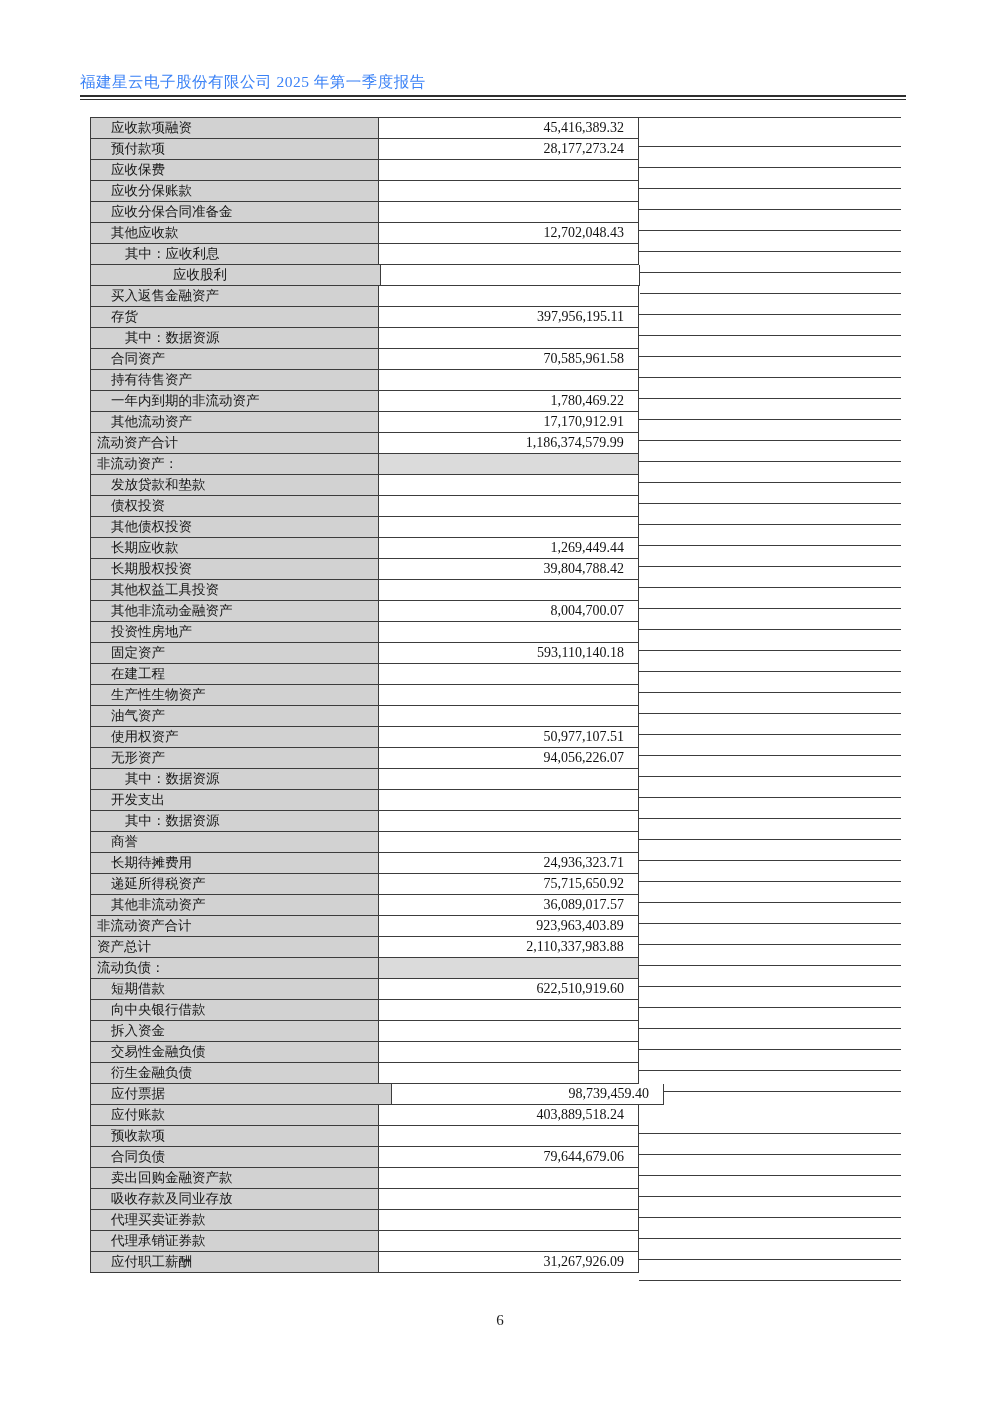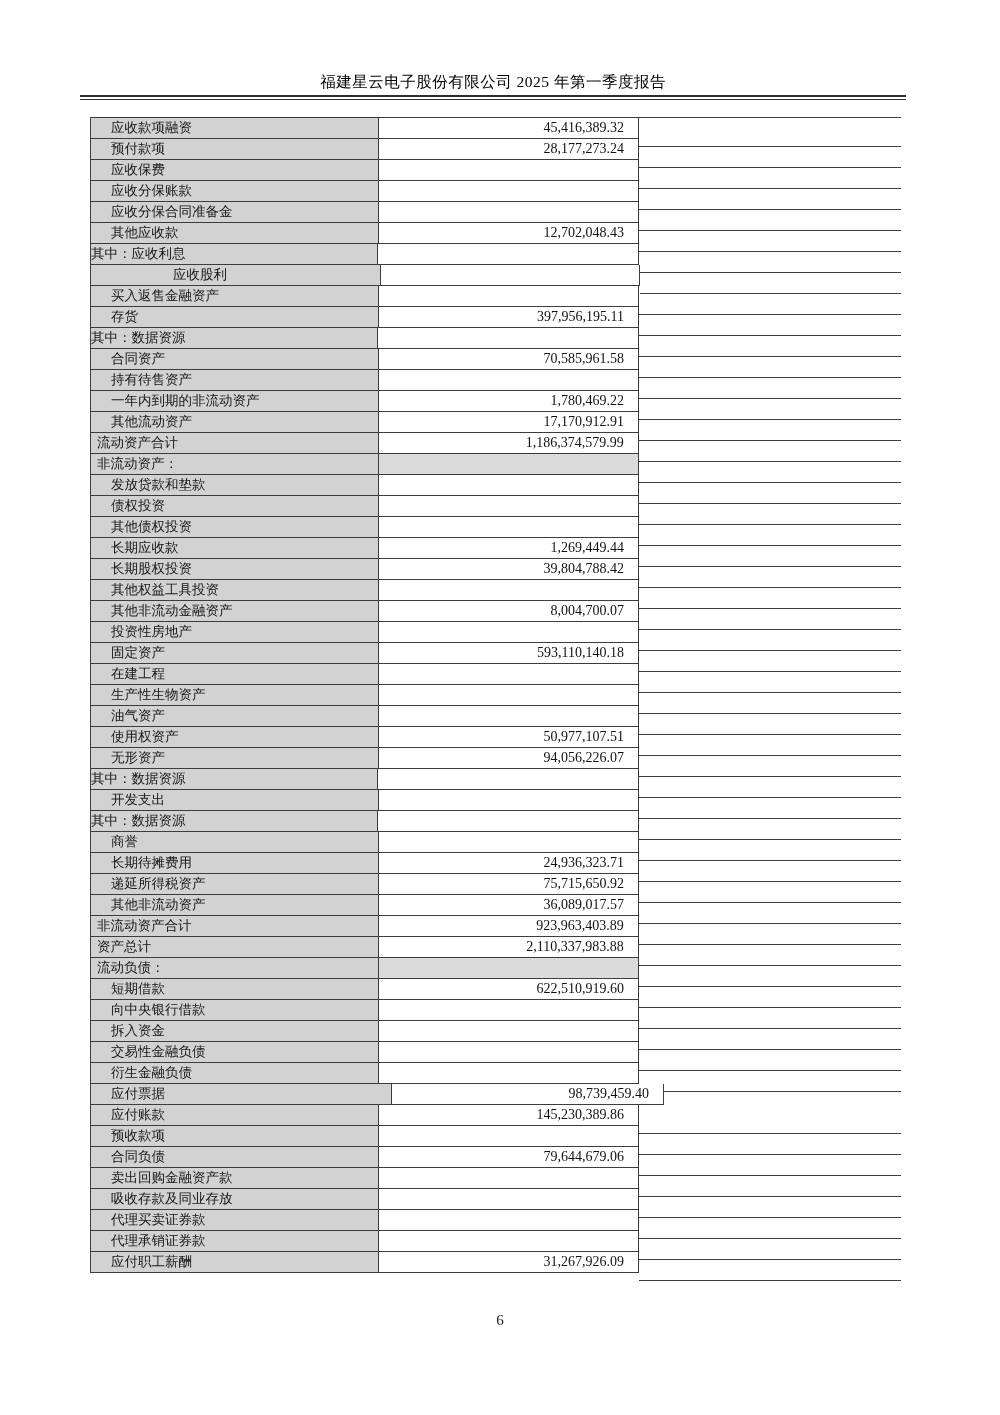--- a/index.html
+++ b/index.html
@@ -13,24 +13,24 @@
     font-family: "Liberation Serif", "DejaVu Serif", serif;
     color: #1c1c1c;
     overflow: hidden;
   }
   
   .report-header {
     position: absolute;
     top: 72px;
     left: 80px;
     width: 826px;
-    text-align: center;
+    text-align: left;
     font-size: 15.5px;
     letter-spacing: 0.5px;
-    color: #000000;
+    color: #3b82f6;
   }
   .header-rule {
     position: absolute;
     top: 95px;
     left: 80px;
     width: 826px;
     height: 5px;
     border-top: 2.2px solid #2e2e2e;
     border-bottom: 1.1px solid #2e2e2e;
   }
@@ -63,21 +63,21 @@
     background: #ffffff;
     justify-content: flex-end;
     padding-right: 14px;
     font-size: 14px;
     color: #111;
   }
   .cell-num.last { width: 274px; margin-top: 28px; }
   .bs-row.section .cell-num { background: #dbdbdb; }
   .indent-0 { padding-left: 6px; text-align: center; }
   .indent-1 { padding-left: 20px; }
-  .indent-2 { }
+  .indent-2 { padding-left: 34px; }
   .indent-3 { padding-left: 82px; }
   
   .page-footer {
     position: absolute;
     top: 1312px;
     left: 0;
     width: 100%;
     text-align: center;
     font-size: 15px;
     color: #222;
@@ -322,21 +322,21 @@
         <div class="bs-cell cell-label indent-1">衍生金融负债</div>
         <div class="bs-cell cell-num"></div>
         <div class="bs-cell cell-num last"></div>
       </div>
       <div class="bs-row">
         <div class="bs-cell cell-label indent-1">应付票据</div>
         <div class="bs-cell cell-num">98,739,459.40</div>
       </div>
       <div class="bs-row">
         <div class="bs-cell cell-label indent-1">应付账款</div>
-        <div class="bs-cell cell-num">145,230,389.86</div>
+        <div class="bs-cell cell-num">403,889,518.24</div>
         <div class="bs-cell cell-num last">198,036,830.30</div>
       </div>
       <div class="bs-row">
         <div class="bs-cell cell-label indent-1">预收款项</div>
         <div class="bs-cell cell-num"></div>
         <div class="bs-cell cell-num last"></div>
       </div>
       <div class="bs-row">
         <div class="bs-cell cell-label indent-1">合同负债</div>
         <div class="bs-cell cell-num">79,644,679.06</div>

